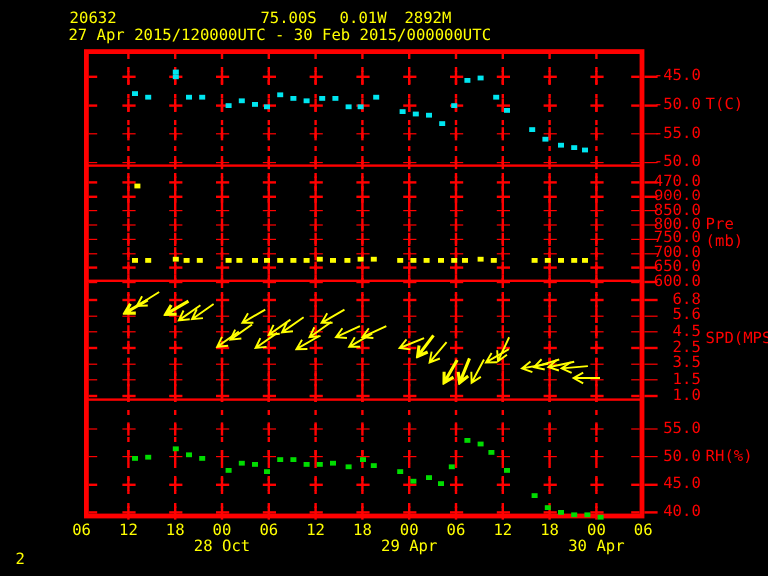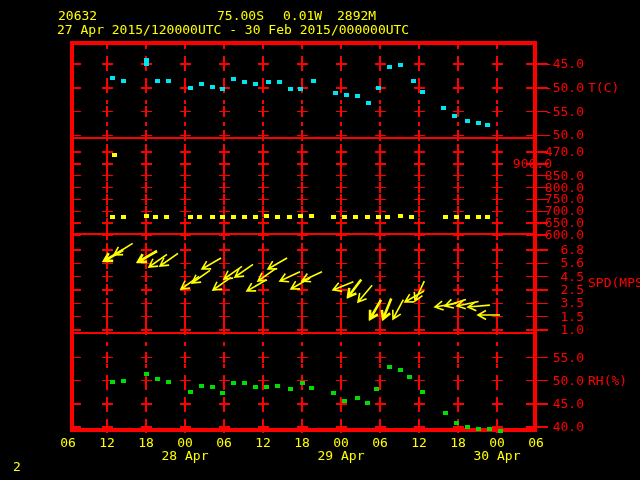--- a/index.html
+++ b/index.html
@@ -152,21 +152,21 @@
       <div class="plus" style="left: 140.5px; top: 146.5px;"></div>
       <div class="plus" style="left: 179.5px; top: 146.5px;"></div>
       <div class="plus" style="left: 218.5px; top: 146.5px;"></div>
       <div class="plus" style="left: 257.5px; top: 146.5px;"></div>
       <div class="plus" style="left: 296.5px; top: 146.5px;"></div>
       <div class="plus" style="left: 335.5px; top: 146.5px;"></div>
       <div class="plus" style="left: 374.5px; top: 146.5px;"></div>
       <div class="plus" style="left: 413.5px; top: 146.5px;"></div>
       <div class="plus" style="left: 452.5px; top: 146.5px;"></div>
       <div class="plus" style="left: 491.5px; top: 146.5px;"></div>
-      <div class="ylab" style="left: 512px; top: 156.857px;">900.0</div>
+      <div class="ylab" style="left: 544px; top: 156.857px; font-family: Liberation Mono, monospace;">900.0</div>
       <div class="htick" style="left: 537px; top: 163.107px; width: 11px;"></div>
       <div class="htick" style="left: 526px; top: 163.107px; width: 7px;"></div>
       <div class="htick" style="left: 74px; top: 163.107px; width: 7px;"></div>
       <div class="plus" style="left: 101.5px; top: 158.357px;"></div>
       <div class="plus" style="left: 140.5px; top: 158.357px;"></div>
       <div class="plus" style="left: 179.5px; top: 158.357px;"></div>
       <div class="plus" style="left: 218.5px; top: 158.357px;"></div>
       <div class="plus" style="left: 257.5px; top: 158.357px;"></div>
       <div class="plus" style="left: 296.5px; top: 158.357px;"></div>
       <div class="plus" style="left: 335.5px; top: 158.357px;"></div>
@@ -257,20 +257,21 @@
       <div class="plus" style="left: 140.5px; top: 229.499px;"></div>
       <div class="plus" style="left: 179.5px; top: 229.499px;"></div>
       <div class="plus" style="left: 218.5px; top: 229.499px;"></div>
       <div class="plus" style="left: 257.5px; top: 229.499px;"></div>
       <div class="plus" style="left: 296.5px; top: 229.499px;"></div>
       <div class="plus" style="left: 335.5px; top: 229.499px;"></div>
       <div class="plus" style="left: 374.5px; top: 229.499px;"></div>
       <div class="plus" style="left: 413.5px; top: 229.499px;"></div>
       <div class="plus" style="left: 452.5px; top: 229.499px;"></div>
       <div class="plus" style="left: 491.5px; top: 229.499px;"></div>
+      <div class="series-lab" style="left: 588px; top: 180.571px;">Pre (mb)</div>
       <div class="dot" style="left: 112.3px; top: 153.083px; background: rgb(255, 255, 0);"></div>
       <div class="dot" style="left: 110.35px; top: 214.502px; background: rgb(255, 255, 0);"></div>
       <div class="dot" style="left: 121.4px; top: 214.502px; background: rgb(255, 255, 0);"></div>
       <div class="dot" style="left: 143.5px; top: 214.265px; background: rgb(255, 255, 0);"></div>
       <div class="dot" style="left: 153.25px; top: 214.502px; background: rgb(255, 255, 0);"></div>
       <div class="dot" style="left: 164.3px; top: 214.502px; background: rgb(255, 255, 0);"></div>
       <div class="dot" style="left: 187.7px; top: 214.739px; background: rgb(255, 255, 0);"></div>
       <div class="dot" style="left: 197.45px; top: 214.502px; background: rgb(255, 255, 0);"></div>
       <div class="dot" style="left: 209.8px; top: 214.502px; background: rgb(255, 255, 0);"></div>
       <div class="dot" style="left: 220.2px; top: 214.739px; background: rgb(255, 255, 0);"></div>
@@ -590,21 +591,21 @@
       <div class="xlab" style="left: 170px; top: 436px; width: 30px;">00</div>
       <div class="xlab" style="left: 209px; top: 436px; width: 30px;">06</div>
       <div class="xlab" style="left: 248px; top: 436px; width: 30px;">12</div>
       <div class="xlab" style="left: 287px; top: 436px; width: 30px;">18</div>
       <div class="xlab" style="left: 326px; top: 436px; width: 30px;">00</div>
       <div class="xlab" style="left: 365px; top: 436px; width: 30px;">06</div>
       <div class="xlab" style="left: 404px; top: 436px; width: 30px;">12</div>
       <div class="xlab" style="left: 443px; top: 436px; width: 30px;">18</div>
       <div class="xlab" style="left: 482px; top: 436px; width: 30px;">00</div>
       <div class="xlab" style="left: 521px; top: 436px; width: 30px;">06</div>
-      <div class="xlab" style="left: 155px; top: 449px; width: 60px;">28 Apr</div>
+      <div class="xlab" style="left: 155px; top: 449px; width: 60px;">28 Oct</div>
       <div class="xlab" style="left: 311px; top: 449px; width: 60px;">29 Apr</div>
       <div class="xlab" style="left: 467px; top: 449px; width: 60px;">30 Apr</div>
       <div class="pdiv" style="top: 137px;"></div>
       <div class="pdiv" style="top: 233px;"></div>
       <div class="pdiv" style="top: 332px;"></div>
       <div class="pbox" style=""></div>
     </div>
 
   <span class="t y" style="left:13px;top:460px">2</span>
 </div>

